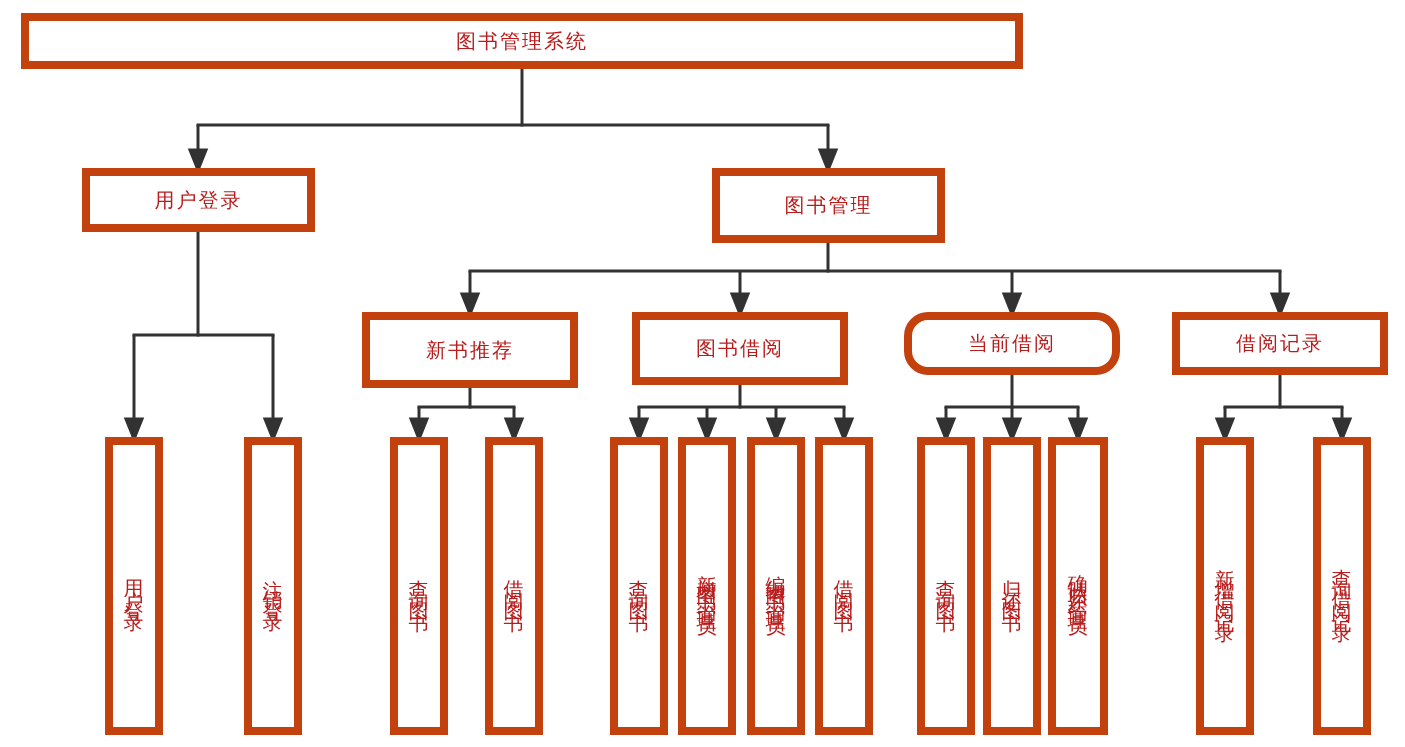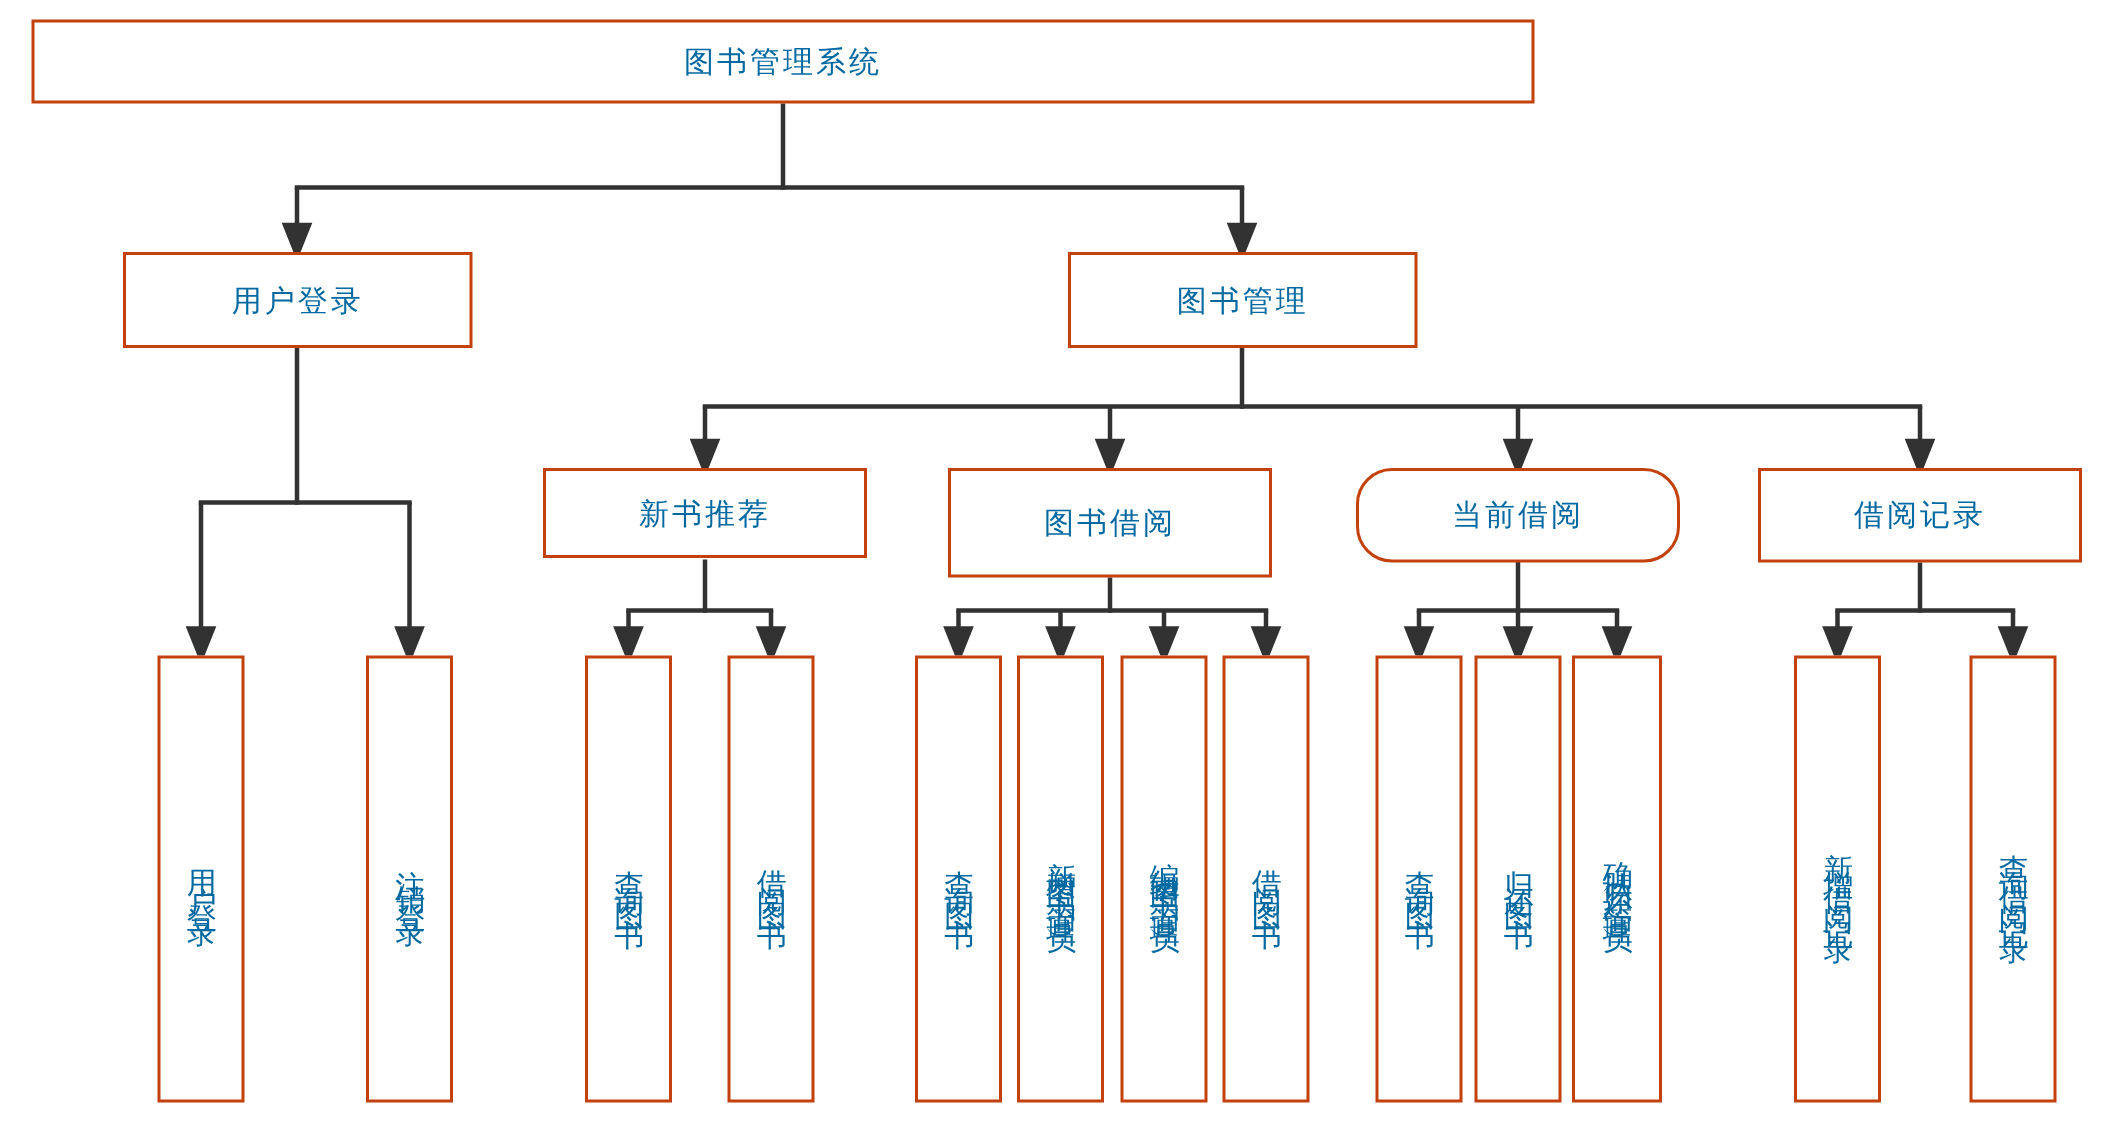--- a/index.html
+++ b/index.html
@@ -3,22 +3,22 @@
 <meta charset="utf-8">
 <style>
   html,body { margin:0; padding:0; background:#ffffff; }
   .stage {
     position:relative; width:1405px; height:747px; background:#ffffff;
     font-family:"Liberation Sans","DejaVu Sans",sans-serif; overflow:hidden;
   }
   .stage svg.wires { position:absolute; left:0; top:0; }
   .node {
     position:absolute; box-sizing:border-box; background:#ffffff;
-    border:2px solid #c2410c; display:flex; align-items:center; justify-content:center;
-    color:#0369a1;
+    border:8px solid #c2410c; display:flex; align-items:center; justify-content:center;
+    color:#b91c1c;
   }
   .node .htext { font-size:20px; letter-spacing:2px; white-space:nowrap; }
   .node .vtext {
     writing-mode:vertical-rl; text-orientation:mixed;
     font-size:20px; letter-spacing:11px; line-height:1; white-space:nowrap;
   }
   .watermark {
     position:absolute; left:1183px; top:716px; width:222px;
     font-size:20px; color:#b9b9b9; letter-spacing:0.5px; white-space:nowrap;
     text-shadow:1px 1px 0 #e8e8e8;
@@ -107,25 +107,25 @@
     </g>
   </svg>
 
   <div class="node" style="left:21px; top:13px; width:1002px; height:56px;">
     <span class="htext">图书管理系统</span>
   </div>
 
   <div class="node" style="left:82px; top:168px; width:233px; height:64px;">
     <span class="htext">用户登录</span>
   </div>
-  <div class="node" style="left:712px; top:168px; width:233px; height:64px;">
+  <div class="node" style="left:712px; top:168px; width:233px; height:75px;">
     <span class="htext">图书管理</span>
   </div>
 
-  <div class="node" style="left:362px; top:312px; width:216px; height:60px;">
+  <div class="node" style="left:362px; top:312px; width:216px; height:76px;">
     <span class="htext">新书推荐</span>
   </div>
   <div class="node" style="left:632px; top:312px; width:216px; height:73px;">
     <span class="htext">图书借阅</span>
   </div>
   <div class="node" style="left:904px; top:312px; width:216px; height:63px;border-radius:24px;">
     <span class="htext">当前借阅</span>
   </div>
   <div class="node" style="left:1172px; top:312px; width:216px; height:63px;">
     <span class="htext">借阅记录</span>

